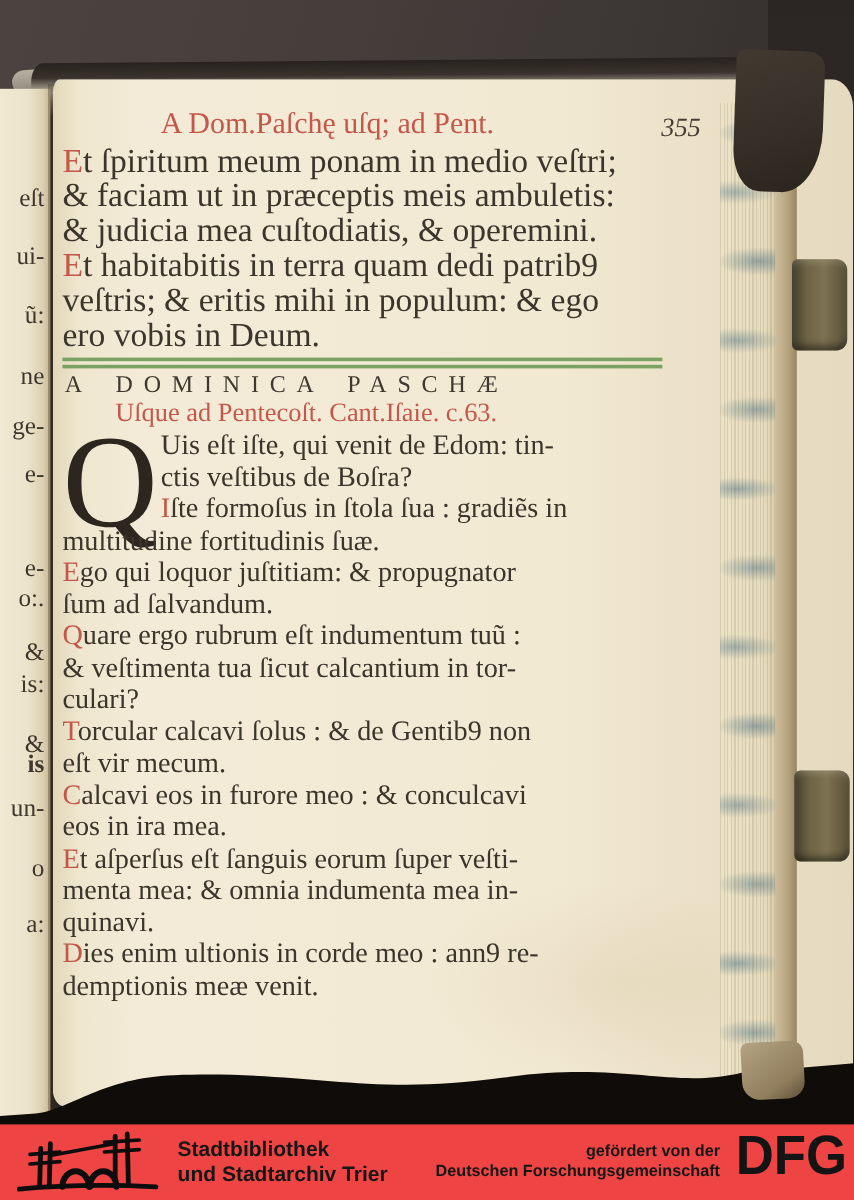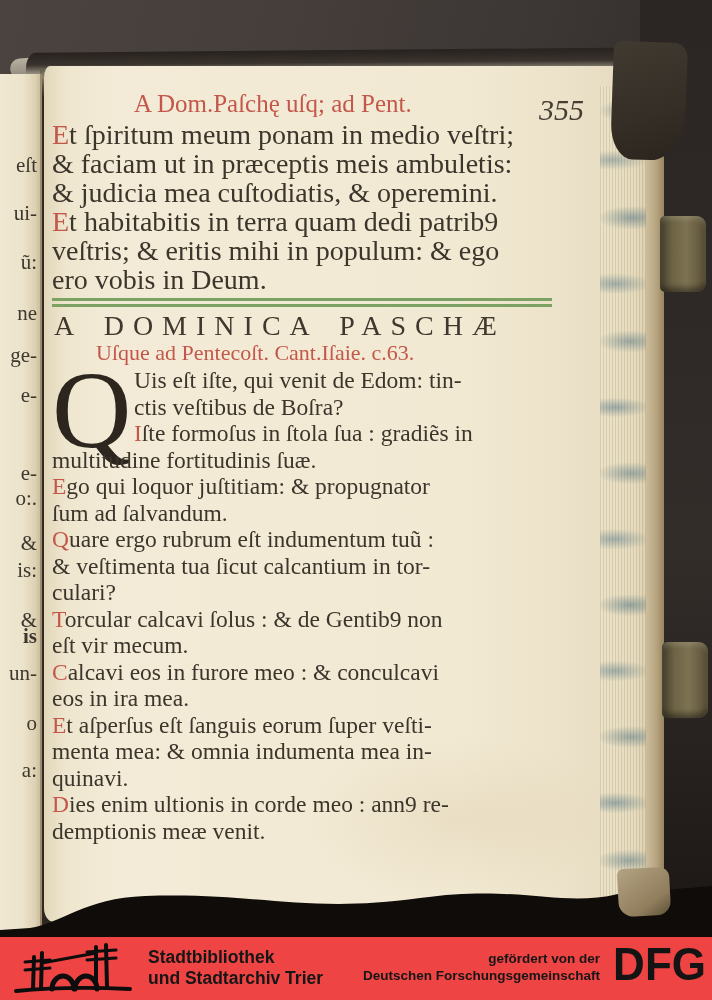--- a/index.html
+++ b/index.html
@@ -20,21 +20,21 @@
     background:linear-gradient(160deg,#413a31,#342e26 60%,#2a241e);
     border-radius:8px 14px 45% 30%;transform:rotate(2deg);}
 
   
   .left-page{position:absolute;left:0;top:74px;width:42px;height:874px;
     background:linear-gradient(90deg,#f0e8d2 0%,#ece3cb 55%,#dcd0b2 85%,#c3b494 100%);}
   .frag{position:absolute;right:5px;font-size:21px;color:#3e372d;white-space:nowrap;}
   .gutter{position:absolute;left:40px;top:70px;width:16px;height:860px;
     background:linear-gradient(90deg,rgba(72,55,30,.38),rgba(72,55,30,.10) 55%,rgba(72,55,30,0));}
 
-  .page-main{position:absolute;left:44px;top:66px;width:596px;height:856px;overflow:hidden;
+  .page-main{position:absolute;left:44px;top:66px;width:667px;height:856px;overflow:hidden;
     background:
       radial-gradient(220px 120px at 70% 88%,rgba(196,176,130,.18),transparent 70%),
       linear-gradient(90deg,#e2d7ba 0px,#efe6cf 22px,#f3ebd7 70px,#f2e9d3 420px,#ece2c9 520px,#e5dabf 100%);
     border-radius:6px 18px 12px 10px/12px 24px 16px 14px;}
   .content{position:absolute;left:8px;top:24px;width:506px;}
 
   
   .fore-edge{position:absolute;left:600px;top:86px;width:50px;height:824px;
     background:
       repeating-linear-gradient(90deg,rgba(104,92,66,.16) 0 1px,rgba(0,0,0,0) 1px 3px),
@@ -61,26 +61,26 @@
   .clasp-2{left:662px;top:642px;}
 
   
   .bottom-wave{position:absolute;left:0;top:856px;width:712px;height:90px;}
   .corner-br{position:absolute;left:618px;top:868px;width:52px;height:48px;
     background:linear-gradient(145deg,#b4a384,#8f7d5c 70%,#5c4f38);border-radius:6px 10px 14px 30%;transform:rotate(-3deg);}
 
   
   .running-head{position:relative;height:30px;font-size:25px;color:#c3584a;white-space:nowrap;}
   .rh-title{position:absolute;left:82px;}
-  .rh-page{position:absolute;right:-26px;top:3px;font-size:30px;font-style:italic;color:#463e32;}
+  .rh-page{position:absolute;right:-26px;top:3px;font-size:22px;font-style:italic;color:#463e32;}
   .block1{font-size:28px;line-height:29px;color:#3c352b;}
   .tline{white-space:nowrap;}
   .initial{color:#c3584a;}
   .rule{width:500px;height:3px;border-top:3px solid #7ba263;border-bottom:3px solid #7ba263;margin:4px 0 3px;}
-  .section-title{font-size:28px;letter-spacing:9px;word-spacing:6px;color:#3f382e;white-space:nowrap;margin:1px 0 0 2px;}
+  .section-title{font-size:20px;letter-spacing:9px;word-spacing:6px;color:#3f382e;white-space:nowrap;margin:1px 0 0 2px;}
   .section-sub{font-size:22px;color:#c3584a;white-space:nowrap;margin:-2px 0 1px 44px;}
   .block2{font-size:23.5px;line-height:26.5px;color:#3c352b;}
   .dropcap{float:left;width:82px;height:78px;font-size:110px;line-height:86px;color:#2c261f;}
 
   
   .banner{position:absolute;left:0;top:937px;width:712px;height:63px;background:#ef4444;
     font-family:"Liberation Sans","DejaVu Sans",sans-serif;color:#161616;}
   .lib-logo{position:absolute;left:12px;top:4px;}
   .lib-text{position:absolute;left:148px;top:10px;font-size:17.5px;font-weight:bold;line-height:21px;}
   .fund-text{position:absolute;right:112px;top:13px;font-size:13.5px;font-weight:bold;text-align:right;line-height:17px;}

